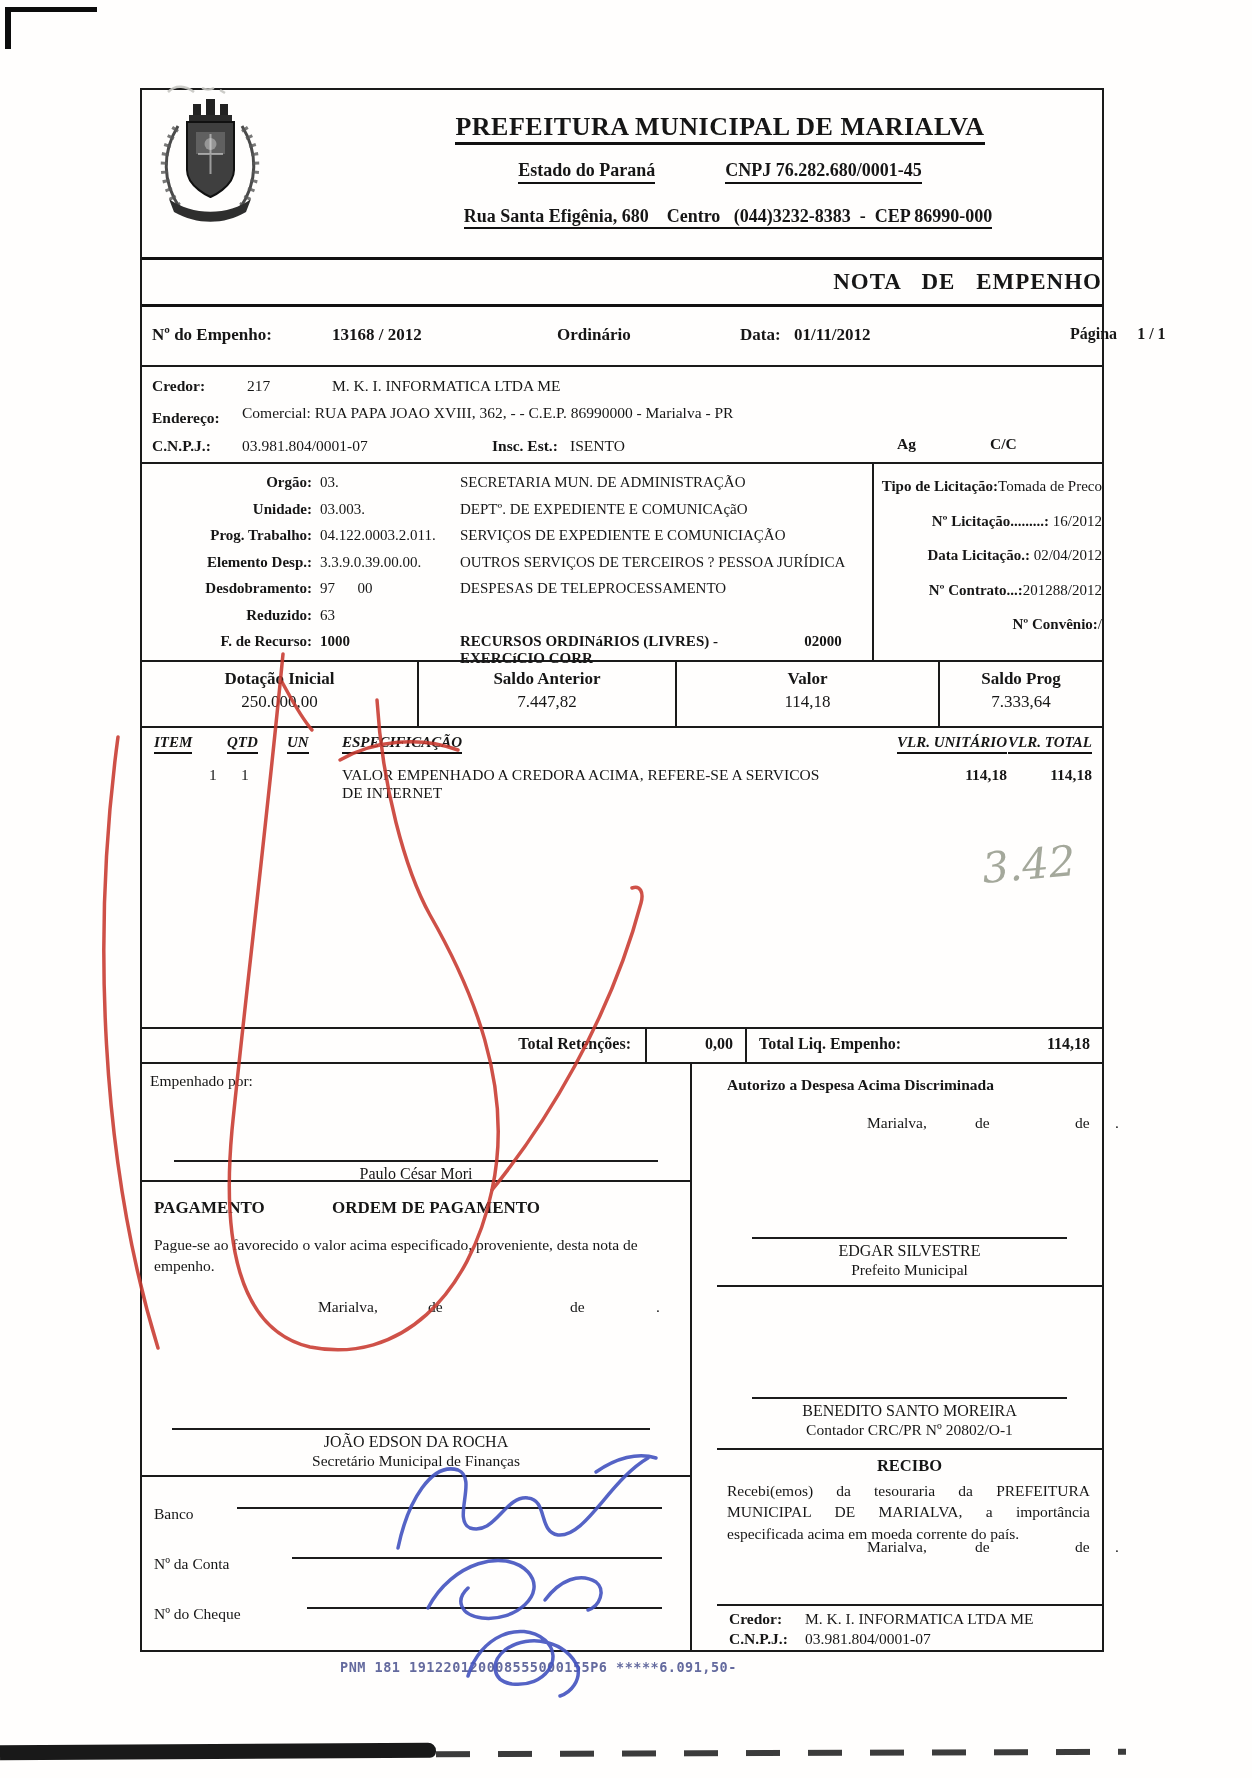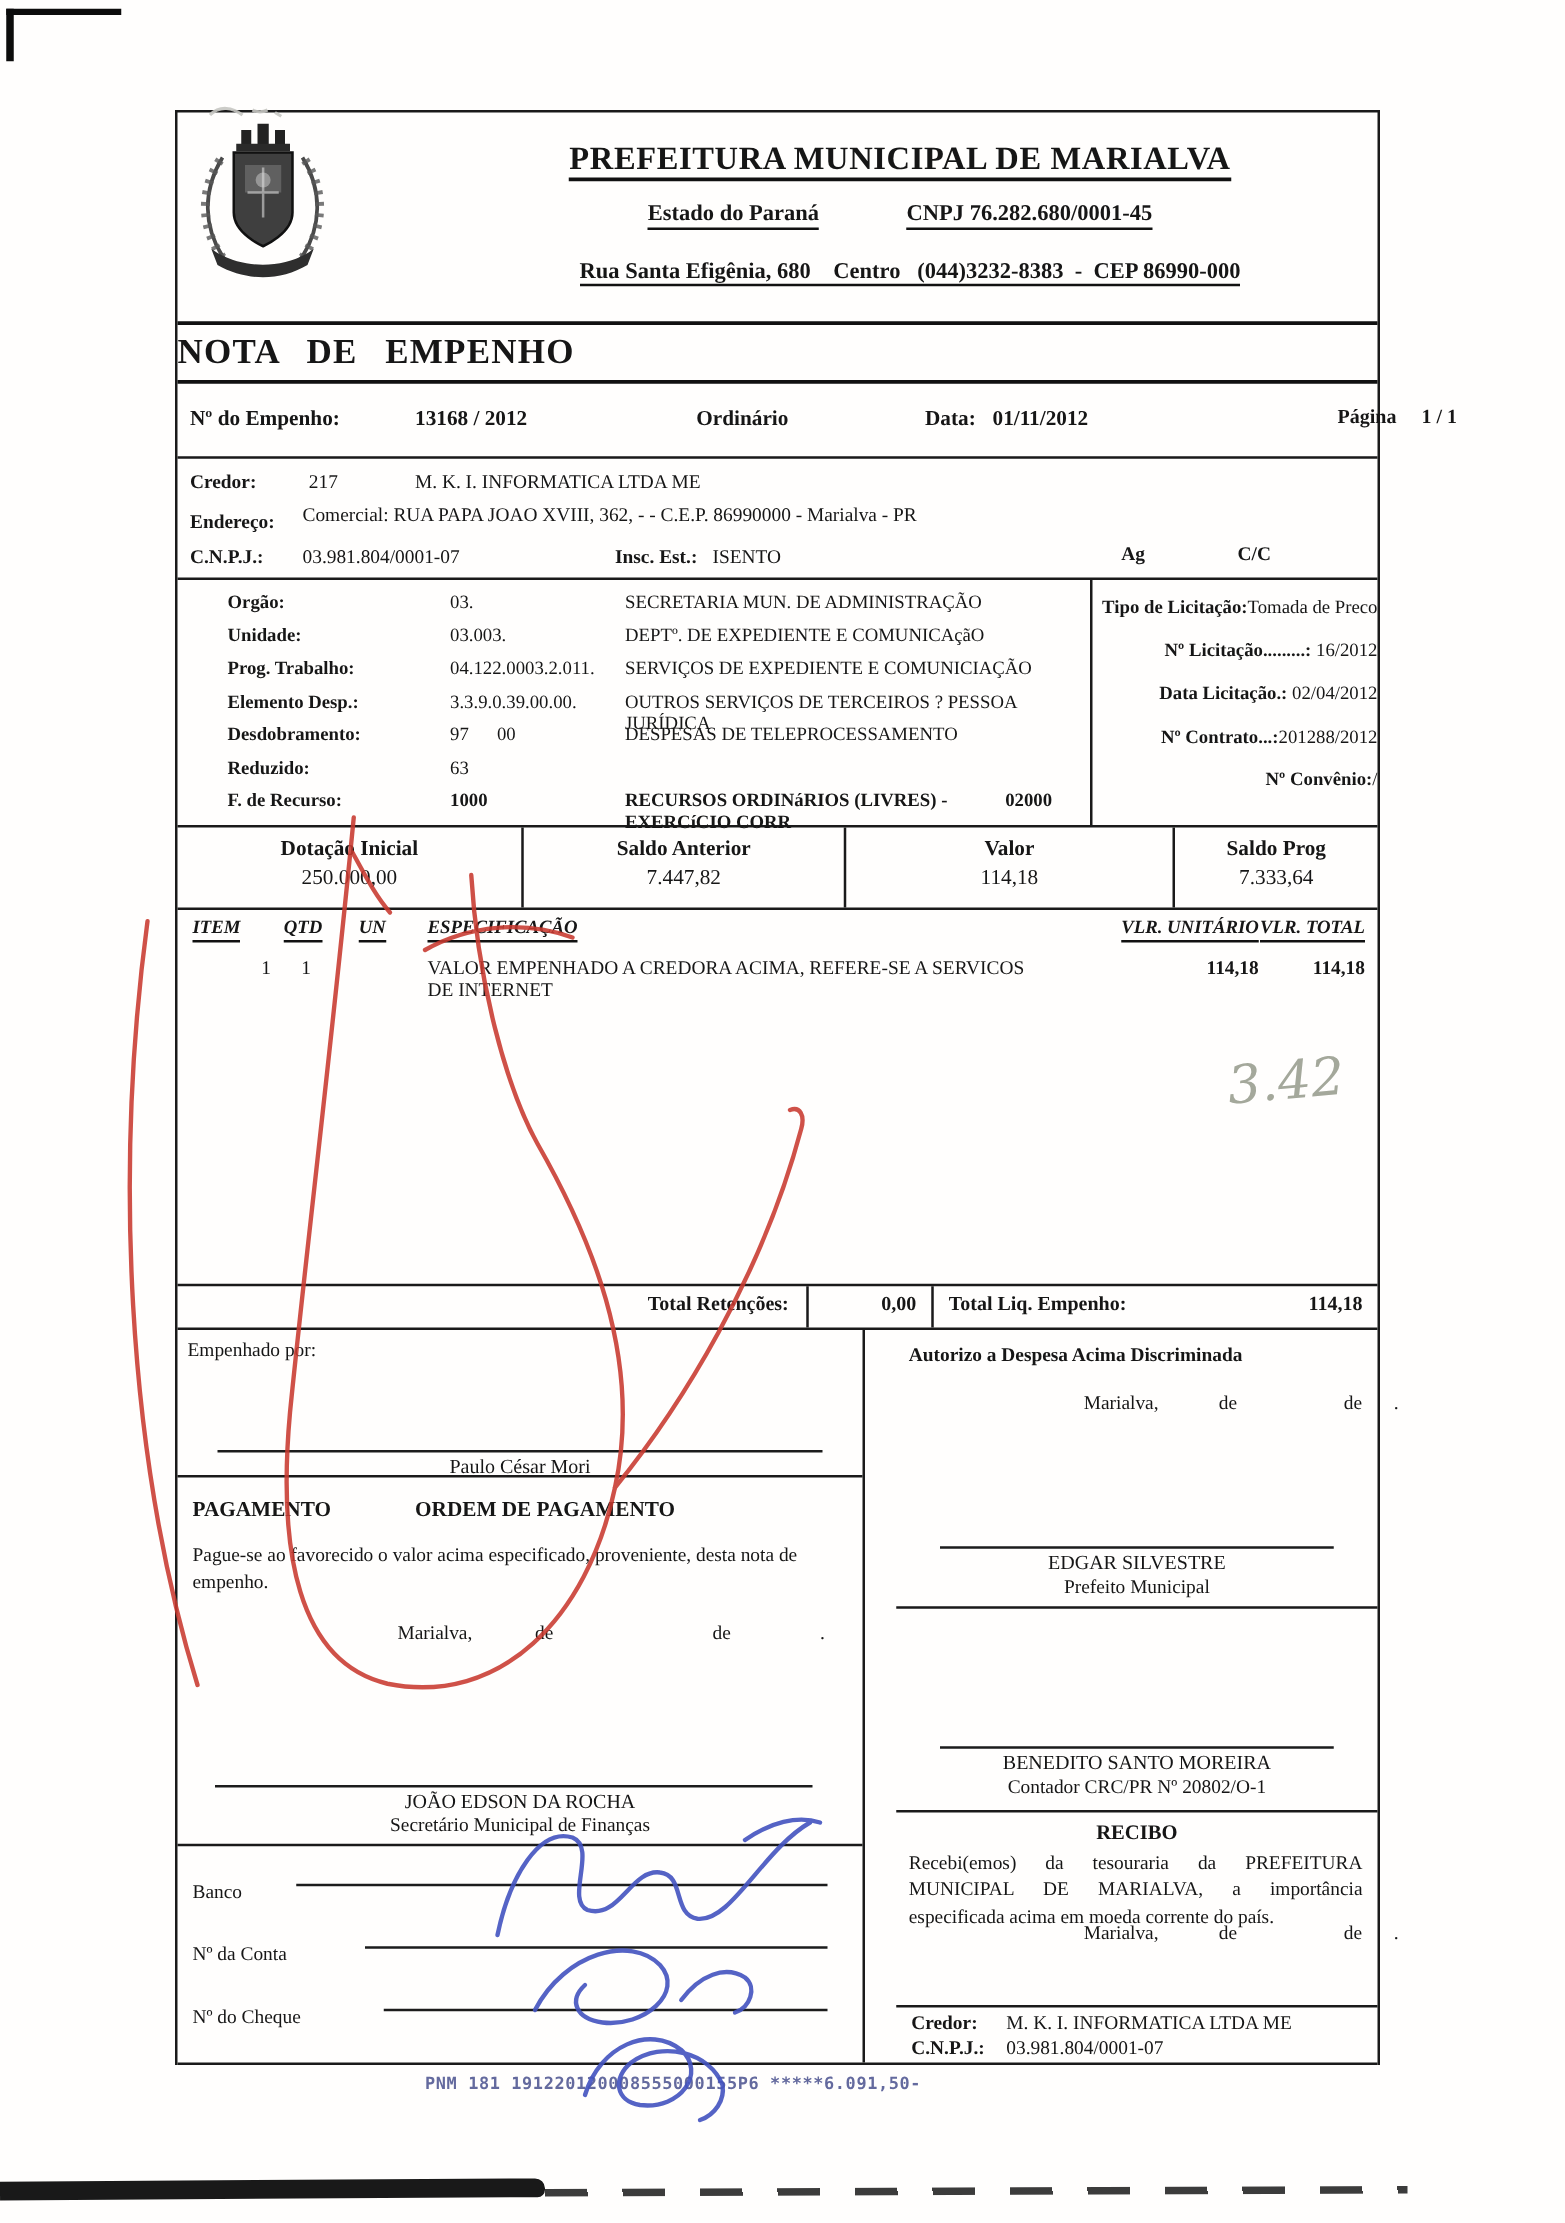--- a/index.html
+++ b/index.html
@@ -18,35 +18,35 @@
   .head-txt{position:absolute;left:200px;right:4px;top:0;text-align:center;}
   .h-title{position:absolute;left:0;right:0;top:22px;font-size:26px;font-weight:bold;letter-spacing:.5px;}
   .h-title span{border-bottom:3px solid #111;padding-bottom:1px;}
   .h-sub{position:absolute;left:0;right:0;top:70px;display:flex;justify-content:center;gap:70px;font-size:18px;font-weight:bold;}
   .h-sub span{border-bottom:2px solid #111;padding-bottom:1px;}
   .h-addr{position:absolute;left:16px;right:0;top:116px;font-size:18px;font-weight:bold;}
   .h-addr span{border-bottom:2px solid #111;padding-bottom:1px;}
 
   
   .band{height:50px;border-top:3px solid #111;border-bottom:3px solid #111;
-        text-align:left;font-size:28px;font-weight:bold;line-height:44px;letter-spacing:1px;word-spacing:14px;}
+        text-align:right;font-size:23px;font-weight:bold;line-height:44px;letter-spacing:1px;word-spacing:14px;}
 
   
   .sec-emp{height:60px;border-bottom:2px solid #1a1a1a;font-size:17px;font-weight:bold;}
   .sec-emp .abs{top:18px;white-space:nowrap;}
 
   
   .sec-credor{height:97px;border-bottom:2px solid #1a1a1a;font-size:15.5px;}
   .sec-credor .abs{white-space:nowrap;}
 
   
   .sec-budget{height:198px;border-bottom:2px solid #1a1a1a;display:flex;}
   .budget-left{width:783px;padding-top:10px;}
   .brow{display:flex;height:26.5px;font-size:15px;align-items:flex-start;}
-  .brow .lab{width:170px;font-weight:bold;flex:none;margin-left:40px;}
+  .brow .lab{width:170px;text-align:right;font-weight:bold;flex:none;}
   .brow .code{width:140px;padding-left:8px;flex:none;white-space:pre;}
   .brow .desc{flex:1;}
   .brow .extra{margin-left:auto;margin-right:30px;font-weight:bold;}
   .budget-right{flex:1;border-left:2px solid #1a1a1a;padding:14px 0 0 8px;font-size:15px;}
   .lrow{margin-bottom:17.5px;white-space:nowrap;overflow:visible;text-align:right;}
   .lrow .lab{font-weight:bold;}
 
   
   .sec-saldos{height:66px;border-bottom:2px solid #1a1a1a;display:flex;}
   .scell{box-sizing:border-box;text-align:center;padding-top:7px;}

